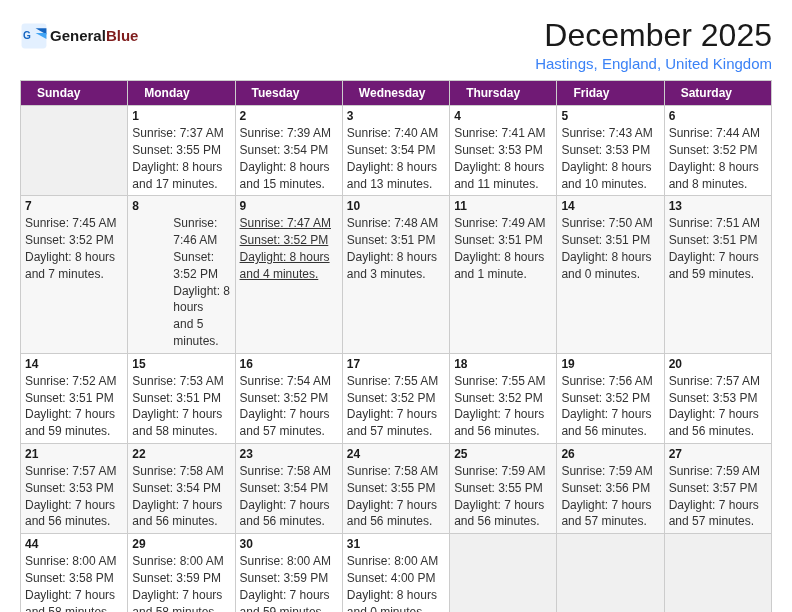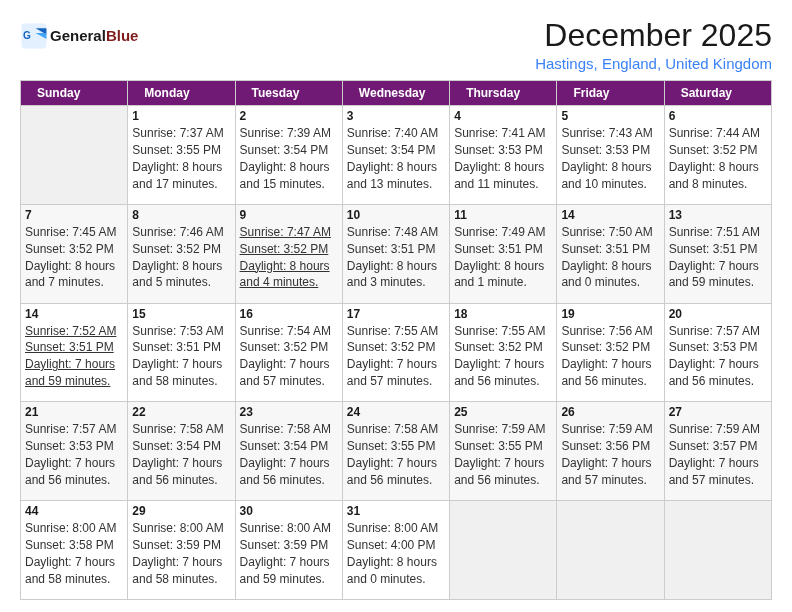--- a/index.html
+++ b/index.html
@@ -173,21 +173,21 @@
         <tr>
           <td>
             <span class="day-num">7</span>
             <div class="day-info" style="white-space: pre-line;">Sunrise: 7:45 AM
 Sunset: 3:52 PM
 Daylight: 8 hours
 and 7 minutes.</div>
           </td>
           <td>
             <span class="day-num">8</span>
-            <div class="day-info" style="white-space: pre-line;">Sunrise: 7:46 AM
+            <div class="day-info" style="white-space: pre-line; margin-left: 41px;">Sunrise: 7:46 AM
 Sunset: 3:52 PM
 Daylight: 8 hours
 and 5 minutes.</div>
           </td>
           <td>
             <span class="day-num">9</span>
             <div class="day-info" style="white-space: pre-line; text-decoration: underline;">Sunrise: 7:47 AM
 Sunset: 3:52 PM
 Daylight: 8 hours
 and 4 minutes.</div>
@@ -217,21 +217,21 @@
             <span class="day-num">13</span>
             <div class="day-info" style="white-space: pre-line;">Sunrise: 7:51 AM
 Sunset: 3:51 PM
 Daylight: 7 hours
 and 59 minutes.</div>
           </td>
         </tr>
         <tr>
           <td>
             <span class="day-num">14</span>
-            <div class="day-info" style="white-space: pre-line; text-decoration: underline;">Sunrise: 7:52 AM
+            <div class="day-info" style="white-space: pre-line;">Sunrise: 7:52 AM
 Sunset: 3:51 PM
 Daylight: 7 hours
 and 59 minutes.</div>
           </td>
           <td>
             <span class="day-num">15</span>
             <div class="day-info" style="white-space: pre-line;">Sunrise: 7:53 AM
 Sunset: 3:51 PM
 Daylight: 7 hours
 and 58 minutes.</div>

